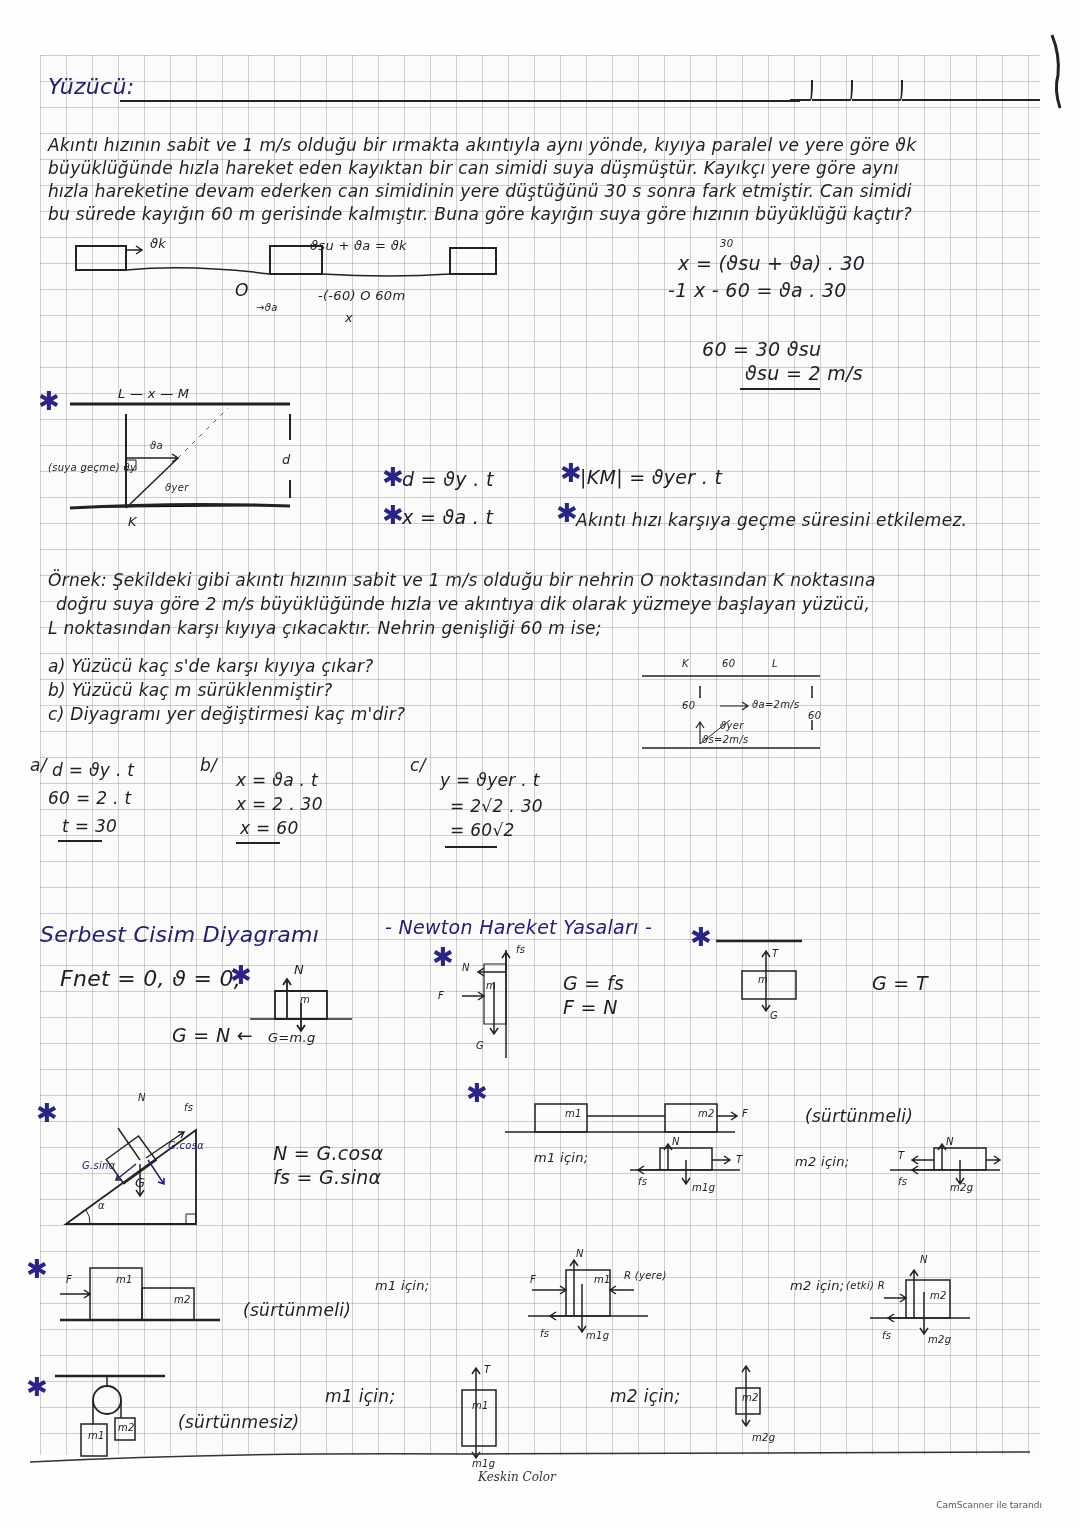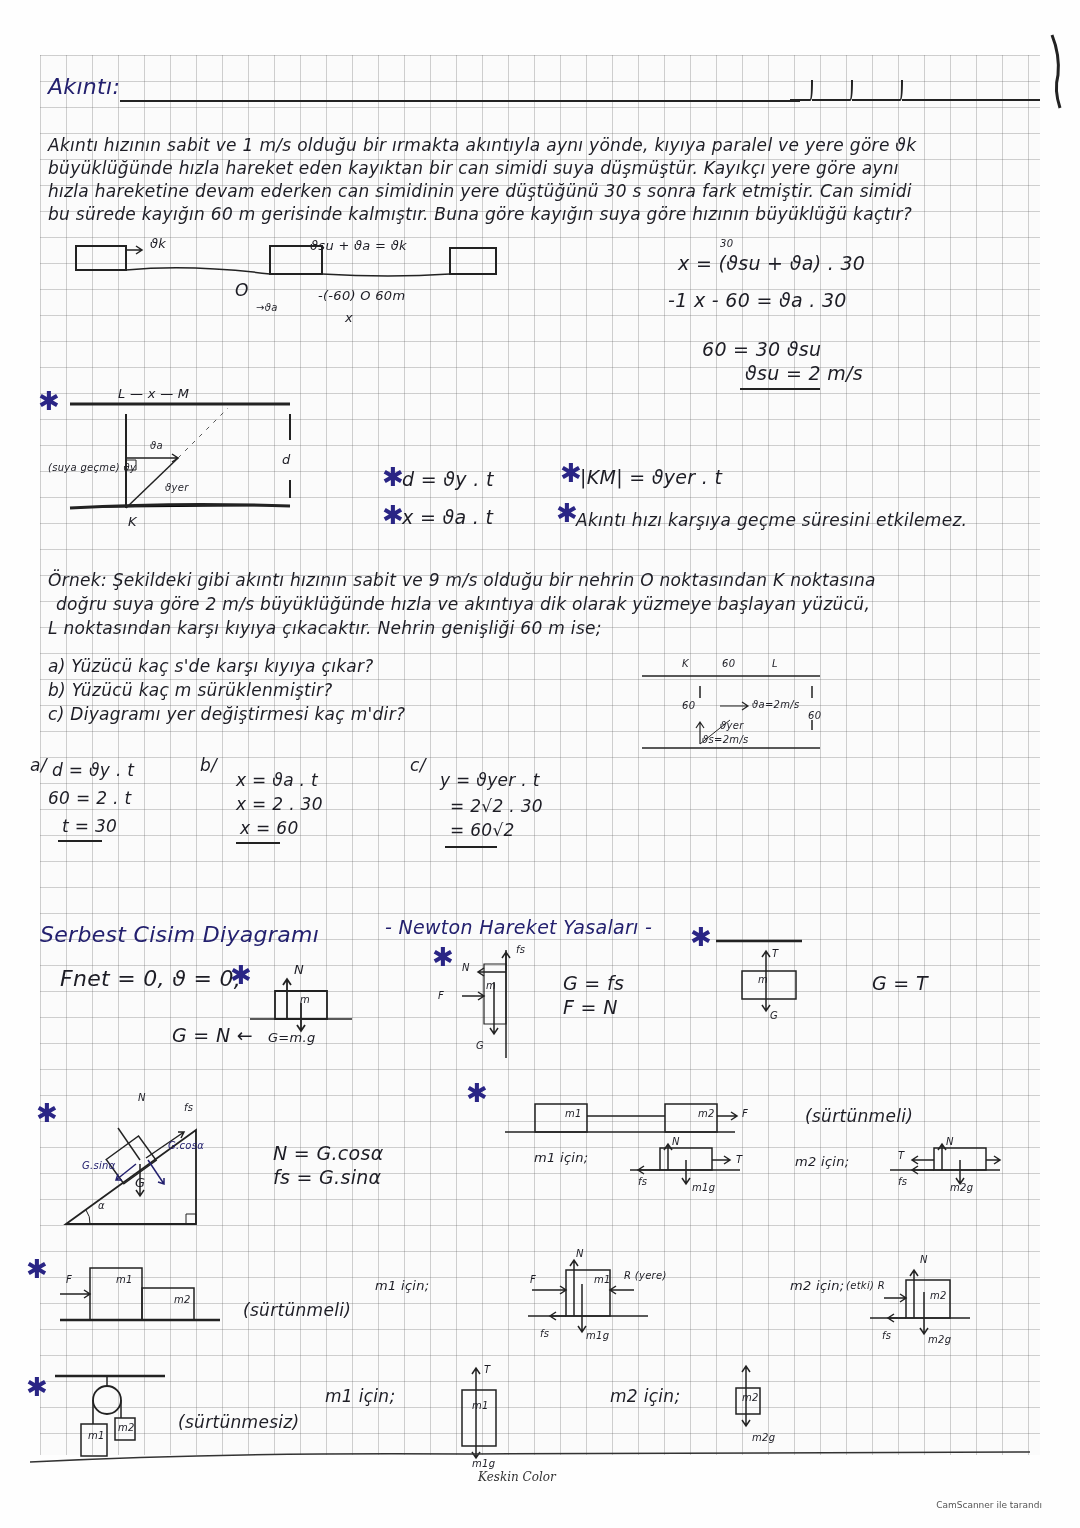--- a/index.html
+++ b/index.html
@@ -22,21 +22,21 @@
   svg.d * { vector-effect:non-scaling-stroke; }
   .star { position:absolute; color:#2a2585; font-size:26px; font-style:normal; font-weight:bold; }
   .foot { position:absolute; font-family:"DejaVu Serif", serif; font-style:italic; font-size:12px; color:#333; }
   .cs { position:absolute; right:38px; top:1500px; font-size:9px; color:#555; font-family:"DejaVu Sans", sans-serif; }
 </style>
 </head>
 <body>
 
 <div class="page"></div>
 
-<div class="t blue big" style="left:48px;top:74px">Akıntı:</div>
+<div class="t blue big" style="left:48px;top:74px">Yüzücü:</div>
 <div class="hr" style="left:120px;top:100px;width:680px"></div>
 <svg class="d" style="left:790px;top:78px" width="260" height="26">
   <path d="M0 22 H20 M20 22 Q22 22 22 2 M22 22 H60 Q62 22 62 2 M62 22 H110 Q112 22 112 2 M112 22 H250" stroke="#222" stroke-width="2" fill="none"></path>
 </svg>
 <svg class="d" style="left:1040px;top:30px" width="30" height="80">
   <path d="M12 5 Q20 25 18 45 Q14 60 20 78" stroke="#222" stroke-width="3" fill="none"></path>
 </svg>
 
 <div class="t" style="left:48px;top:135px">Akıntı hızının sabit ve 1 m/s olduğu bir ırmakta akıntıyla aynı yönde, kıyıya paralel ve yere göre ϑk</div>
 <div class="t" style="left:48px;top:158px">büyüklüğünde hızla hareket eden kayıktan bir can simidi suya düşmüştür. Kayıkçı yere göre aynı</div>
@@ -53,21 +53,21 @@
 </svg>
 <div class="t sm" style="left:150px;top:236px">ϑk</div>
 <div class="t sm" style="left:310px;top:238px">ϑsu + ϑa = ϑk</div>
 <div class="t" style="left:235px;top:280px">O</div>
 <div class="t xs" style="left:256px;top:302px">→ϑa</div>
 <div class="t sm" style="left:318px;top:288px">-(-60) O 60m</div>
 <div class="t sm" style="left:345px;top:310px">x</div>
 
 <div class="t xs" style="left:720px;top:238px">30</div>
 <div class="t med" style="left:678px;top:252px">x = (ϑsu + ϑa) . 30</div>
-<div class="t med" style="left:668px;top:289px">-1 x - 60 = ϑa . 30</div>
+<div class="t med" style="left:668px;top:279px">-1 x - 60 = ϑa . 30</div>
 <div class="t med" style="left:702px;top:338px">60 = 30 ϑsu</div>
 <div class="t med" style="left:745px;top:362px">ϑsu = 2 m/s</div>
 <div class="hr" style="left:740px;top:388px;width:80px;height:1.5px"></div>
 
 <div class="star" style="left:38px;top:386px">✱</div>
 <div class="t sm" style="left:118px;top:386px">L — x — M</div>
 <svg class="d" style="left:68px;top:400px" width="240" height="115">
   <path d="M2 4 H222" stroke="#222" stroke-width="3"></path>
   <path d="M2 108 Q110 102 222 106" stroke="#222" stroke-width="3"></path>
   <path d="M58 14 V108" stroke="#222" stroke-width="2"></path>
@@ -85,21 +85,21 @@
 
 <div class="star" style="left:382px;top:462px">✱</div>
 <div class="t med" style="left:402px;top:468px">d = ϑy . t</div>
 <div class="star" style="left:382px;top:500px">✱</div>
 <div class="t med" style="left:402px;top:506px">x = ϑa . t</div>
 <div class="star" style="left:560px;top:458px">✱</div>
 <div class="t med" style="left:580px;top:466px">|KM| = ϑyer . t</div>
 <div class="star" style="left:556px;top:498px">✱</div>
 <div class="t" style="left:576px;top:510px">Akıntı hızı karşıya geçme süresini etkilemez.</div>
 
-<div class="t" style="left:48px;top:570px">Örnek: Şekildeki gibi akıntı hızının sabit ve 9 m/s olduğu bir nehrin O noktasından K noktasına</div>
+<div class="t" style="left:48px;top:570px">Örnek: Şekildeki gibi akıntı hızının sabit ve 1 m/s olduğu bir nehrin O noktasından K noktasına</div>
 <div class="t" style="left:56px;top:594px">doğru suya göre 2 m/s büyüklüğünde hızla ve akıntıya dik olarak yüzmeye başlayan yüzücü,</div>
 <div class="t" style="left:48px;top:618px">L noktasından karşı kıyıya çıkacaktır. Nehrin genişliği 60 m ise;</div>
 <div class="t" style="left:48px;top:656px">a) Yüzücü kaç s'de karşı kıyıya çıkar?</div>
 <div class="t" style="left:48px;top:680px">b) Yüzücü kaç m sürüklenmiştir?</div>
 <div class="t" style="left:48px;top:704px">c) Diyagramı yer değiştirmesi kaç m'dir?</div>
 
 <svg class="d" style="left:640px;top:672px" width="190" height="80">
   <path d="M2 4 H180" stroke="#222" stroke-width="1.5"></path>
   <path d="M2 76 H180" stroke="#222" stroke-width="1.5"></path>
   <path d="M60 14 V26 M172 14 V26 M172 48 V58" stroke="#222" stroke-width="1.5"></path>

